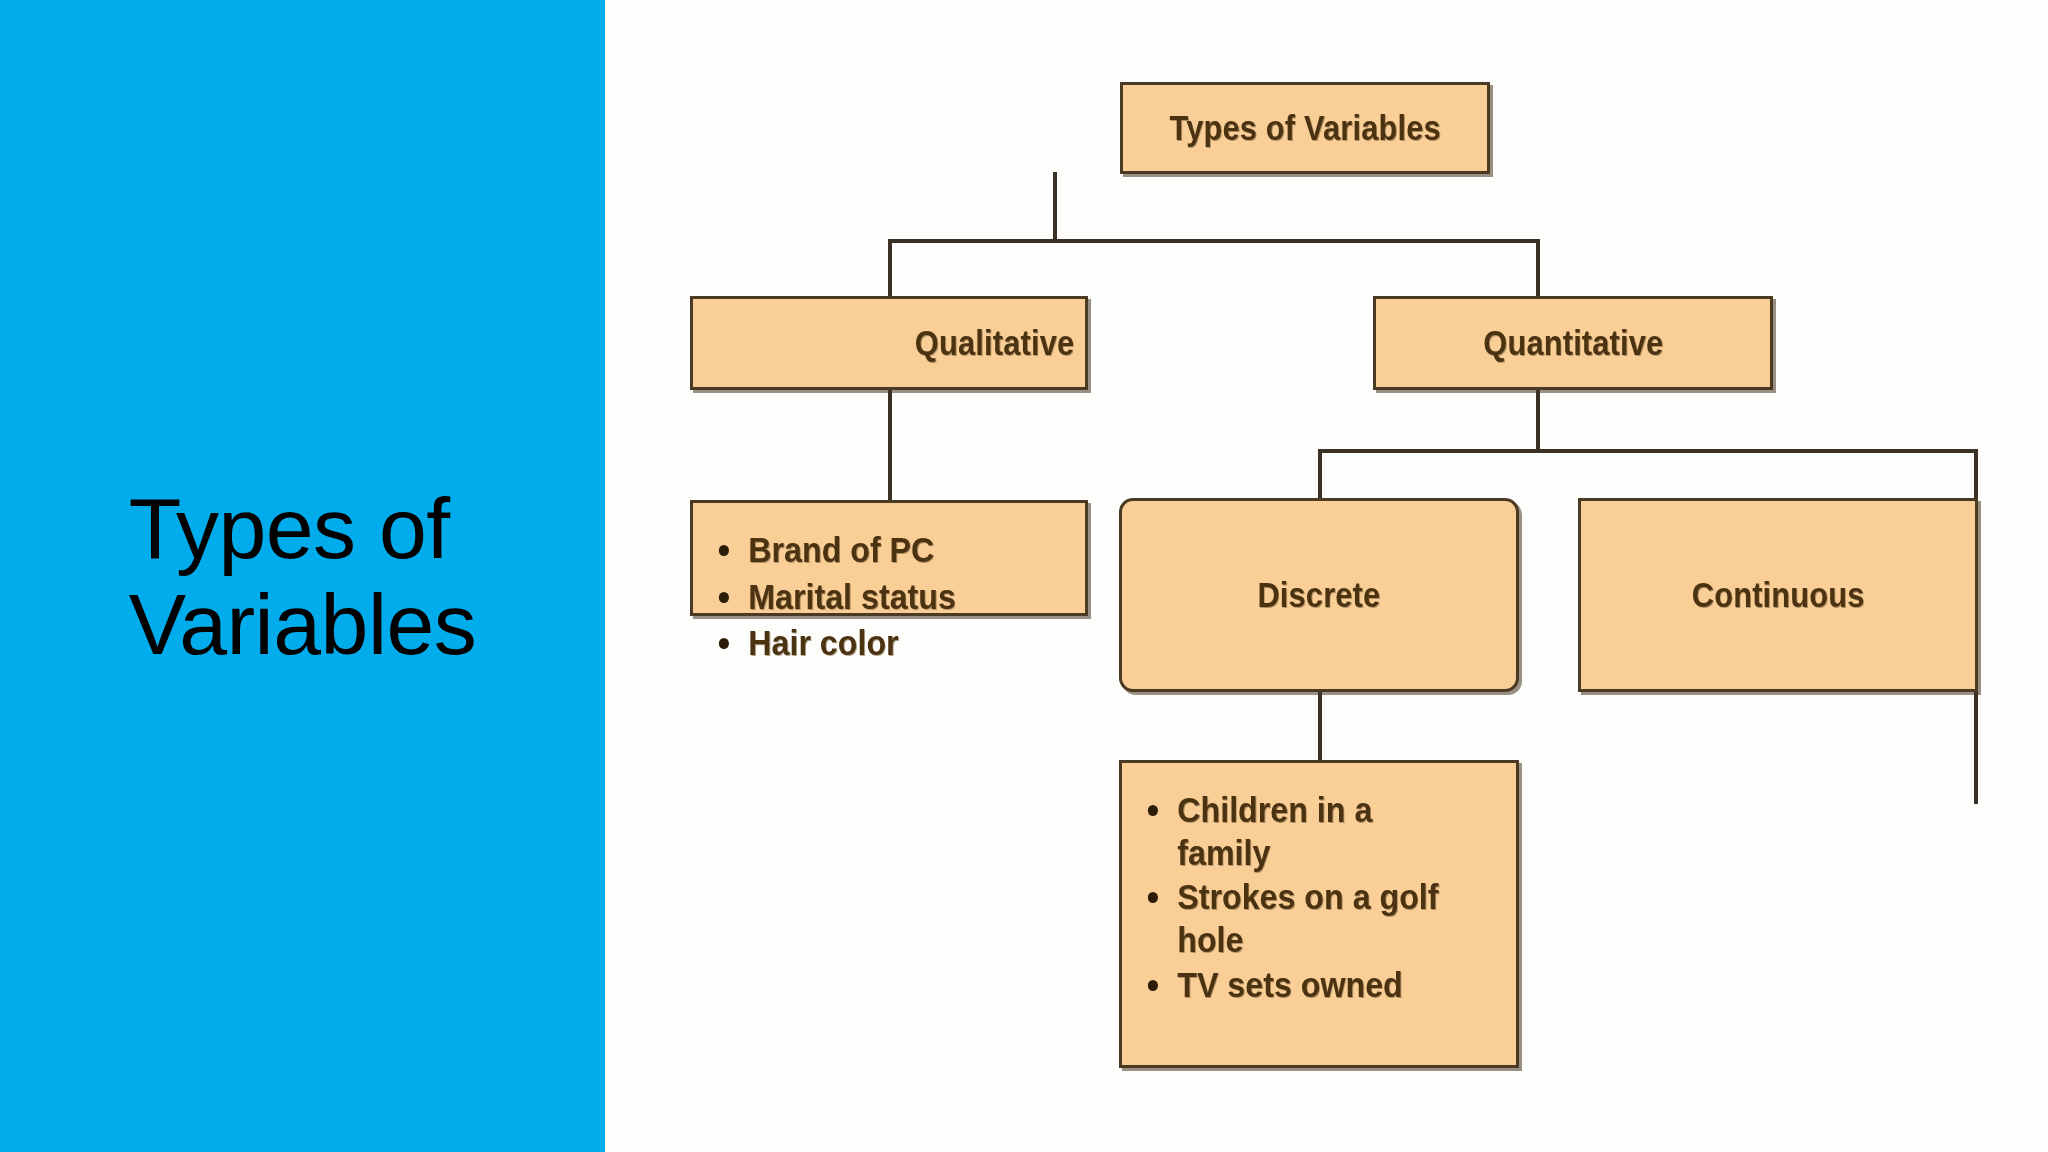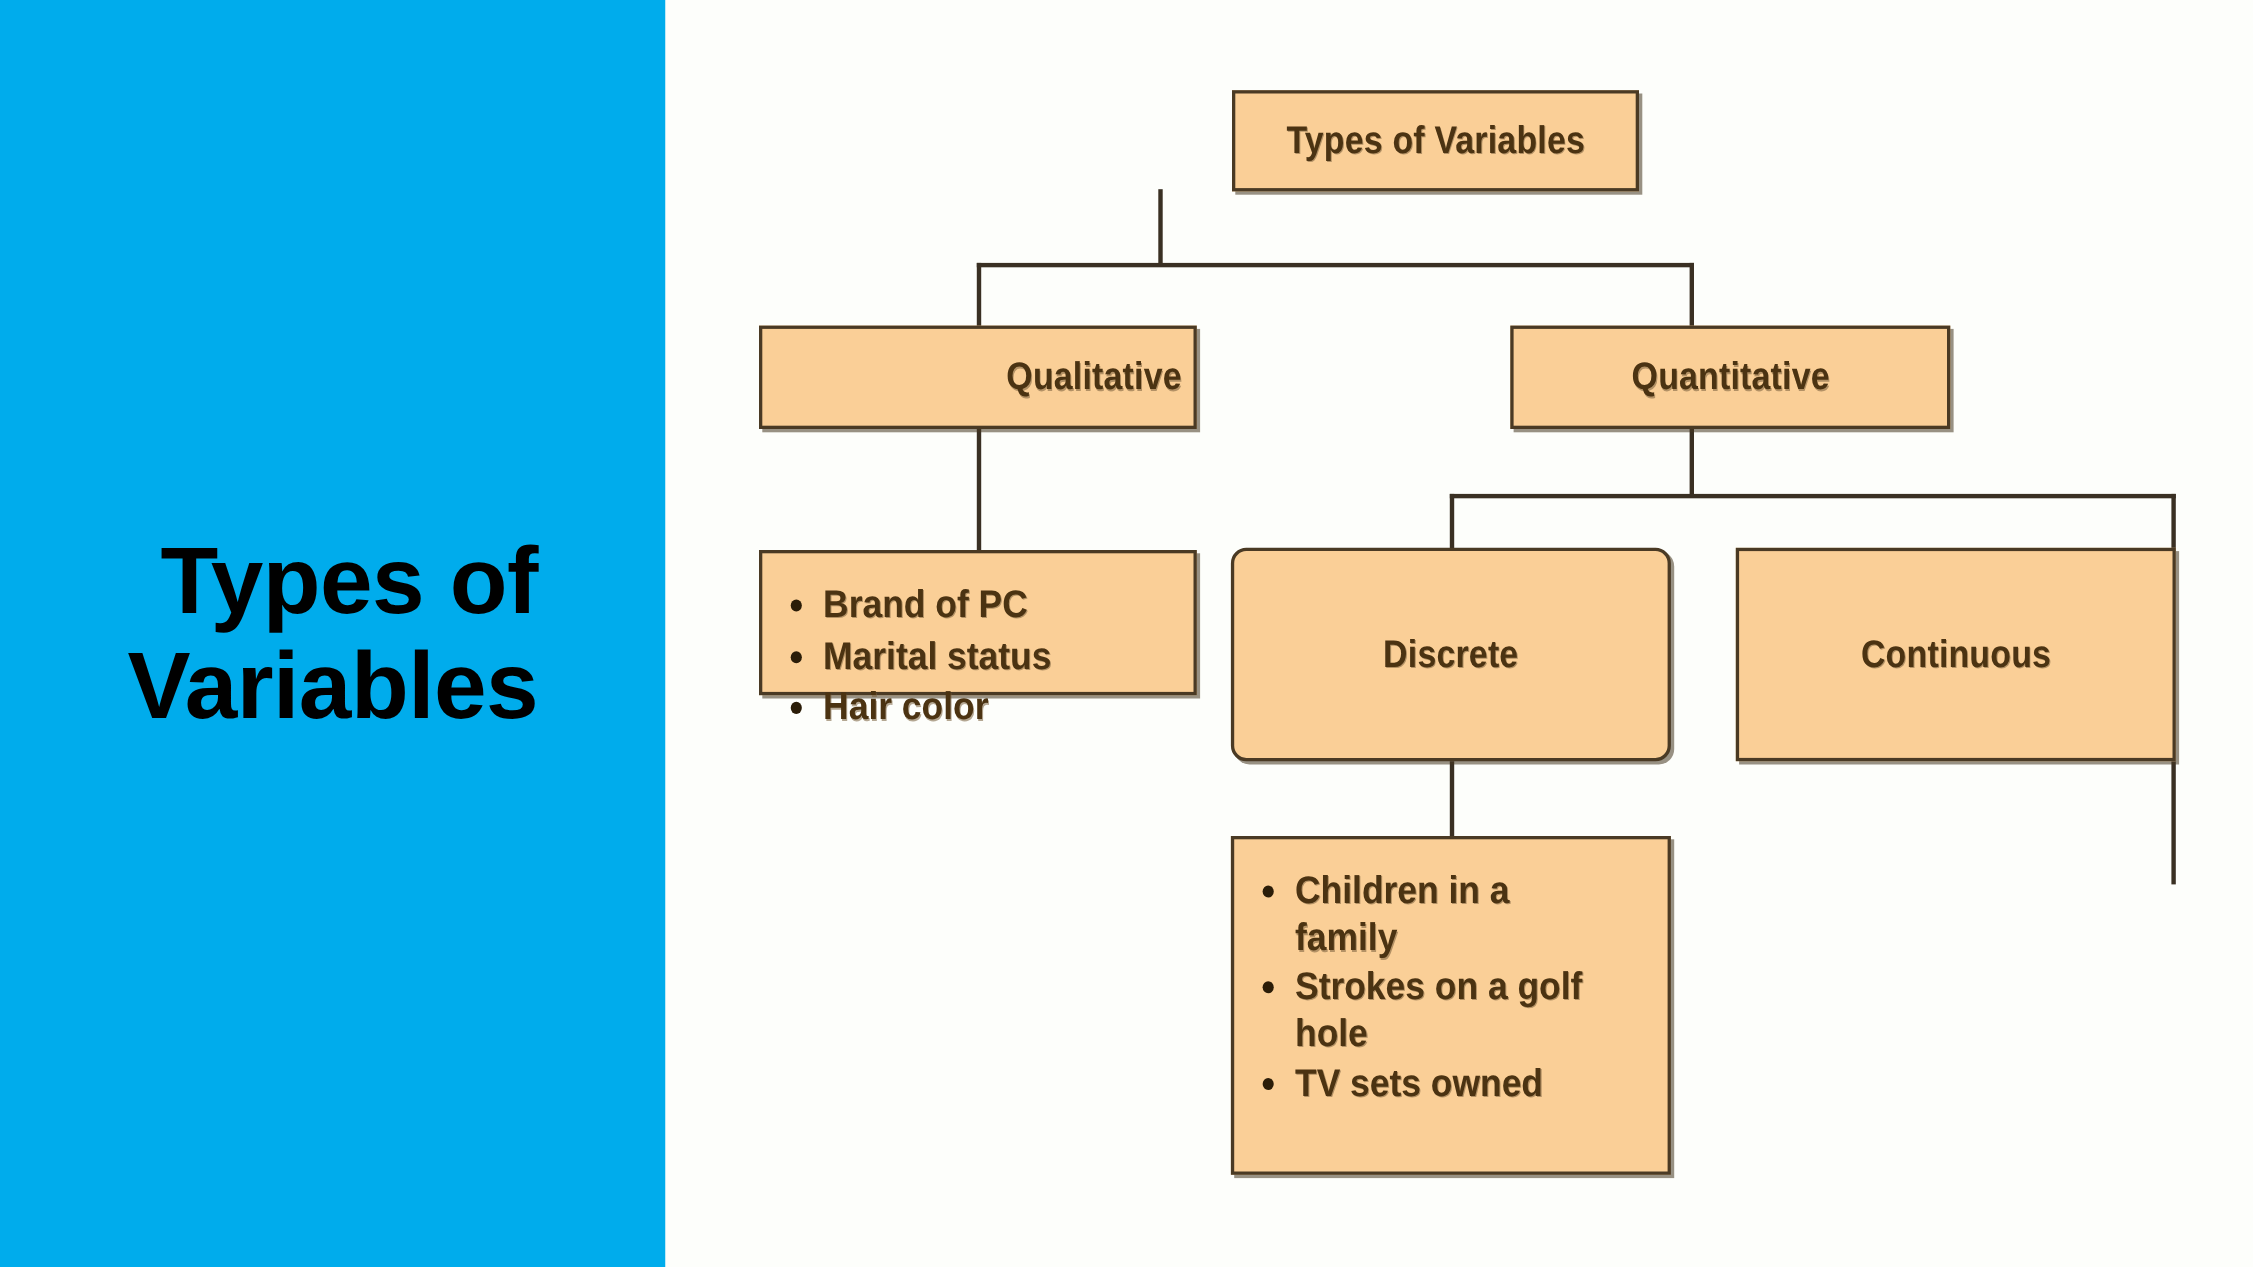--- a/index.html
+++ b/index.html
@@ -30,23 +30,23 @@
     height: 1152px;
     background: #00ACEC;
     display: flex;
     align-items: center;
     justify-content: center;
   }
   #slide-title {
     color: #000000;
     font-family: "Liberation Sans", sans-serif;
     font-size: 86px;
-    font-weight: 700;
+    font-weight: 400;
     line-height: 1.12;
-    text-align: right;
+    text-align: left;
     letter-spacing: -0.5px;
     white-space: pre-line;
   }
 
   
   #diagram {
     position: absolute;
     left: 605px;
     top: 0;
     width: 1443px;
@@ -151,21 +151,21 @@
     </div>
 
     <div class="node centered" style="left:85px; top:296px; width:398px; height:94px;justify-content:flex-end;">
       <span class="node-label">Qualitative</span>
     </div>
 
     <div class="node centered" style="left:768px; top:296px; width:400px; height:94px;">
       <span class="node-label">Quantitative</span>
     </div>
 
-    <div class="node listbox" style="left:85px; top:500px; width:398px; height:132px;">
+    <div class="node listbox" style="left:85px; top:500px; width:398px; height:116px;">
       <ul class="bullets">
         <li>
           <span class="dot"></span>
           <span class="txt">Brand of PC</span>
         </li>
         <li>
           <span class="dot"></span>
           <span class="txt">Marital status</span>
         </li>
         <li>

